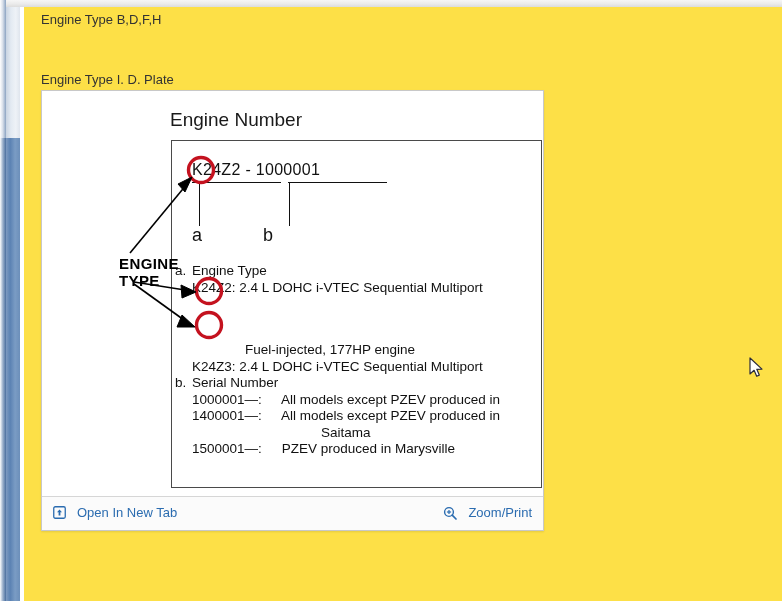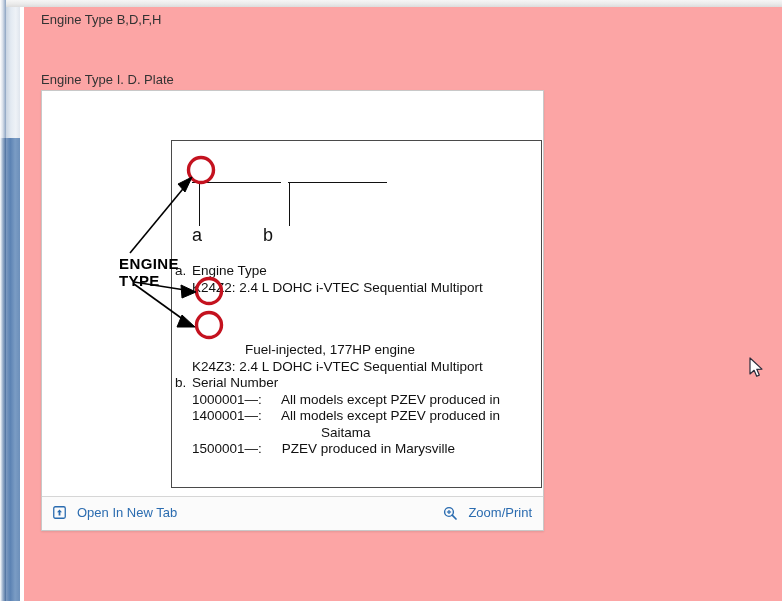--- a/index.html
+++ b/index.html
@@ -50,21 +50,21 @@
     top: 138px; left: 0;
     width: 6px; height: 463px;
     background: linear-gradient(to right, #ffffff 0%, #9fb3cd 45%, #4a6e9e 100%);
   }
 
   
   #content-area {
     position: absolute;
     top: 7px; left: 24px;
     width: 758px; height: 594px;
-    background: #fca5a5;
+    background: #fde047;
   }
 
   .section-heading {
     position: absolute;
     font-size: 13px;
     color: #333333;
     white-space: nowrap;
   }
   #heading-engine-type-bdfh { left: 17px; top: 5px; }
   #heading-engine-type-plate { left: 17px; top: 65px; }
@@ -214,23 +214,25 @@
 <div id="content-area">
 
   <div class="section-heading" id="heading-engine-type-bdfh">Engine Type B,D,F,H</div>
 
   <div class="section-heading" id="heading-engine-type-plate">Engine Type I. D. Plate</div>
 
   <div id="image-card">
 
     <div id="diagram-viewport">
 
+      <div id="diagram-title">Engine Number</div>
 
       <div id="diagram-inner-box"></div>
 
+      <div class="code-line" id="engine-number-code">K24Z2   -  1000001</div>
 
       <div class="leader-h" id="leader-a-h"></div>
       <div class="leader-v" id="leader-a-v"></div>
       <div class="leader-h" id="leader-b-h"></div>
       <div class="leader-v" id="leader-b-v"></div>
 
       <div class="callout-letter" id="callout-a">a</div>
       <div class="callout-letter" id="callout-b">b</div>
 
       <div id="engine-type-label">

